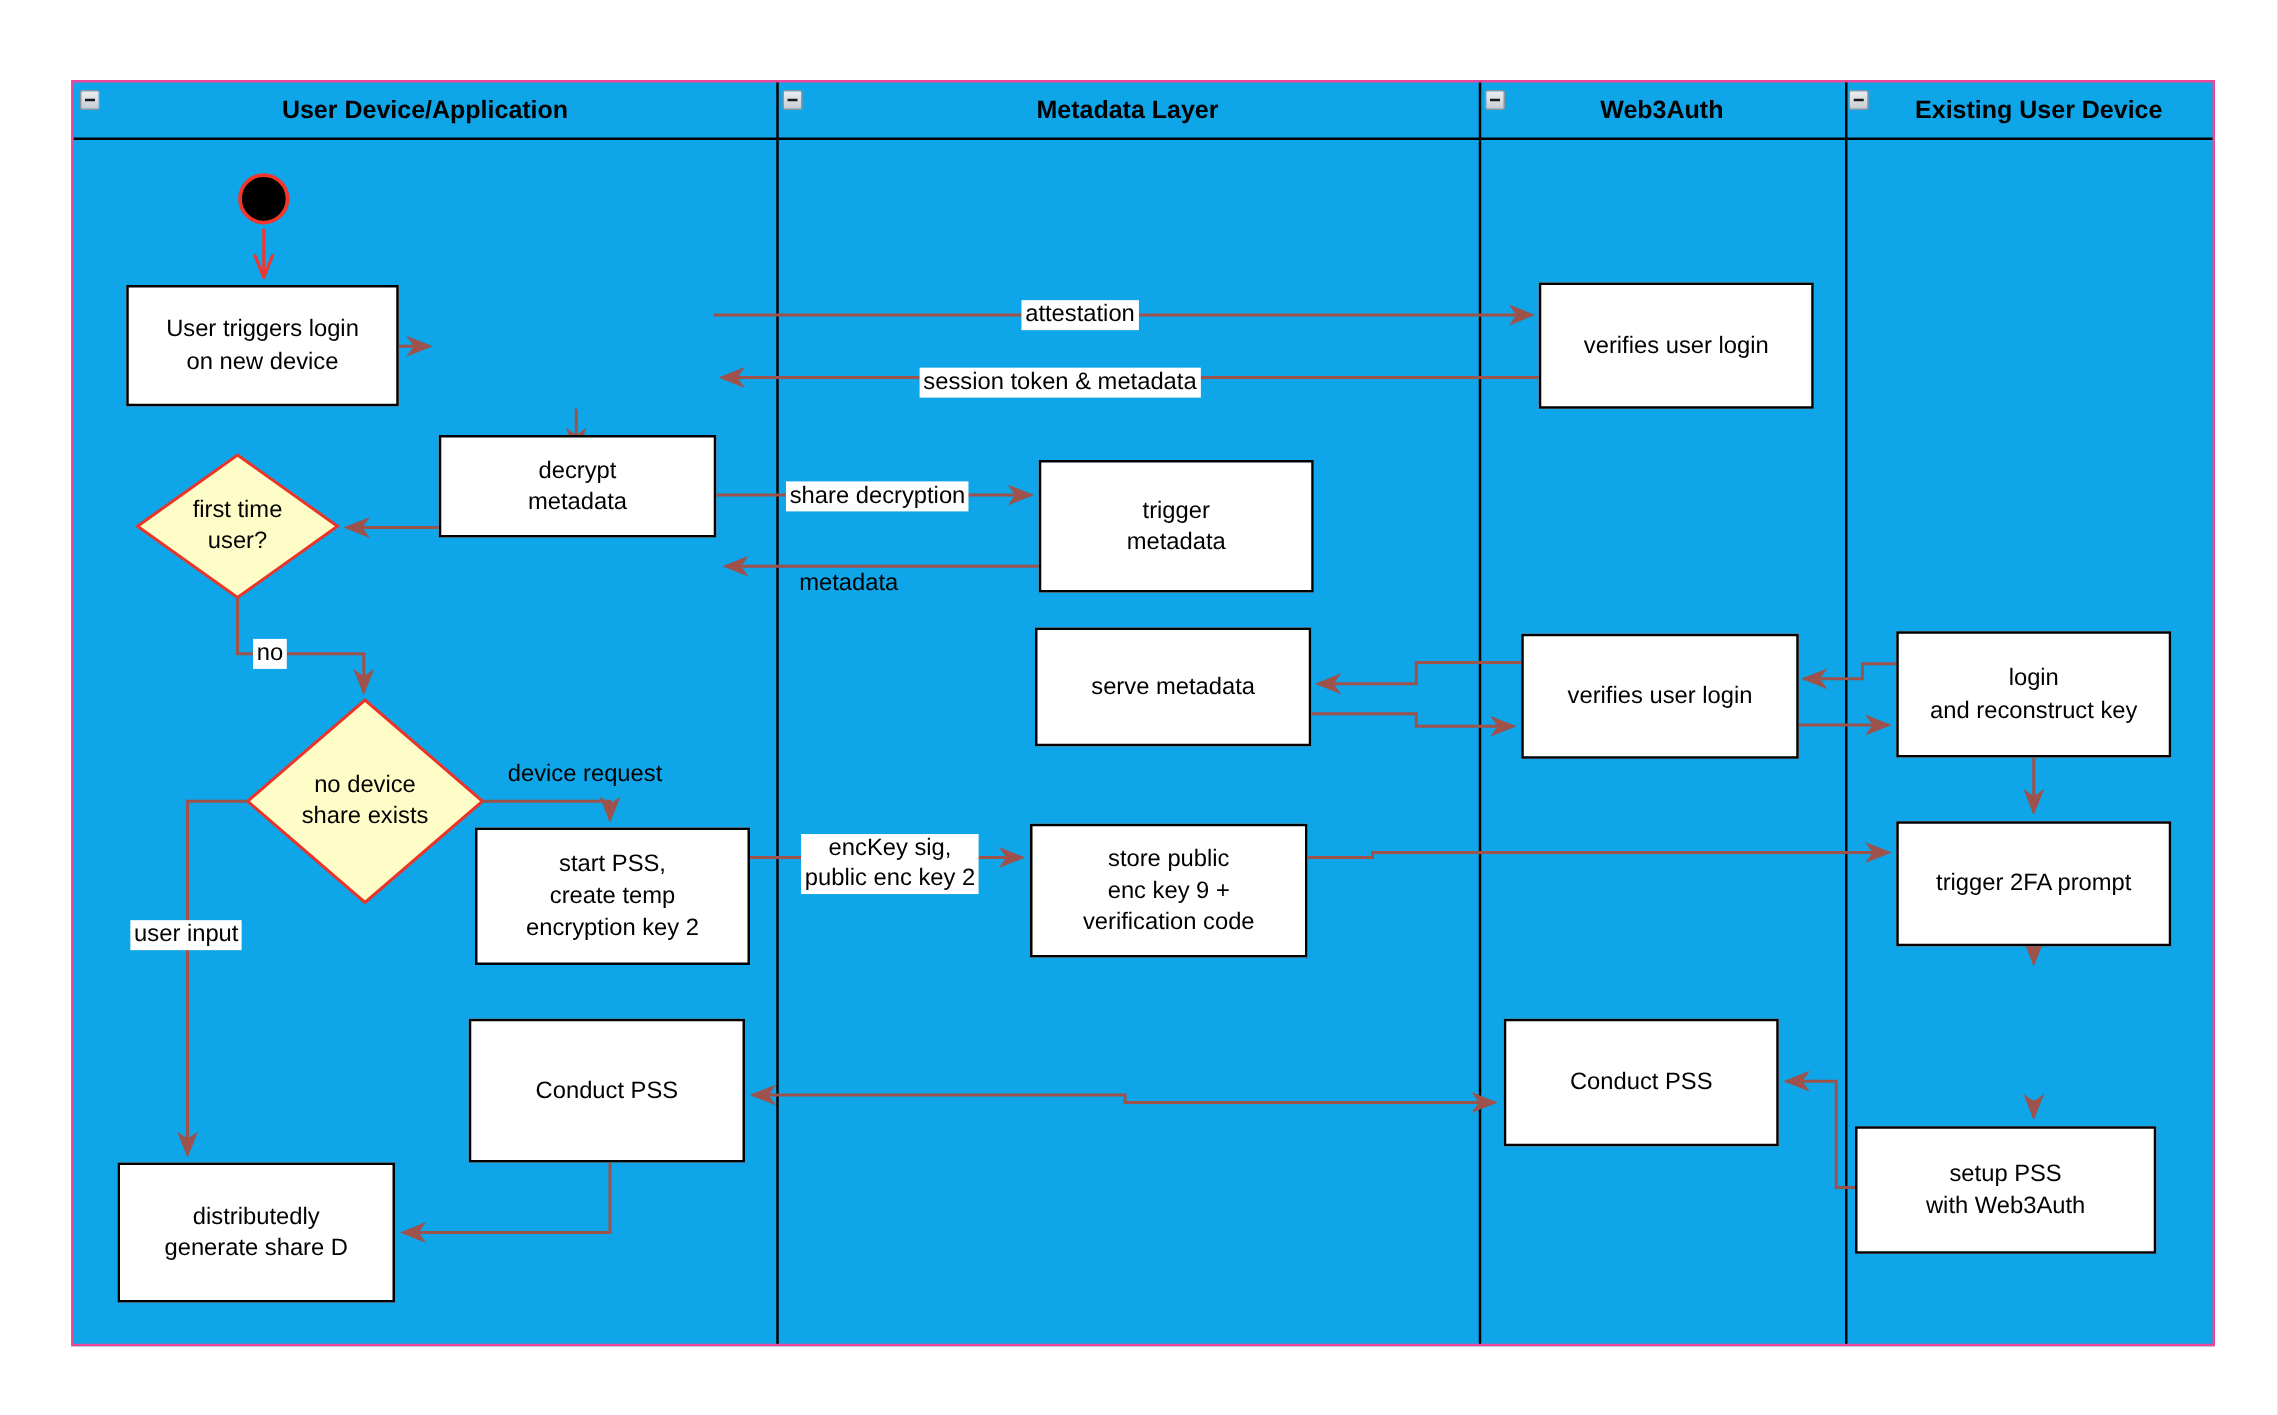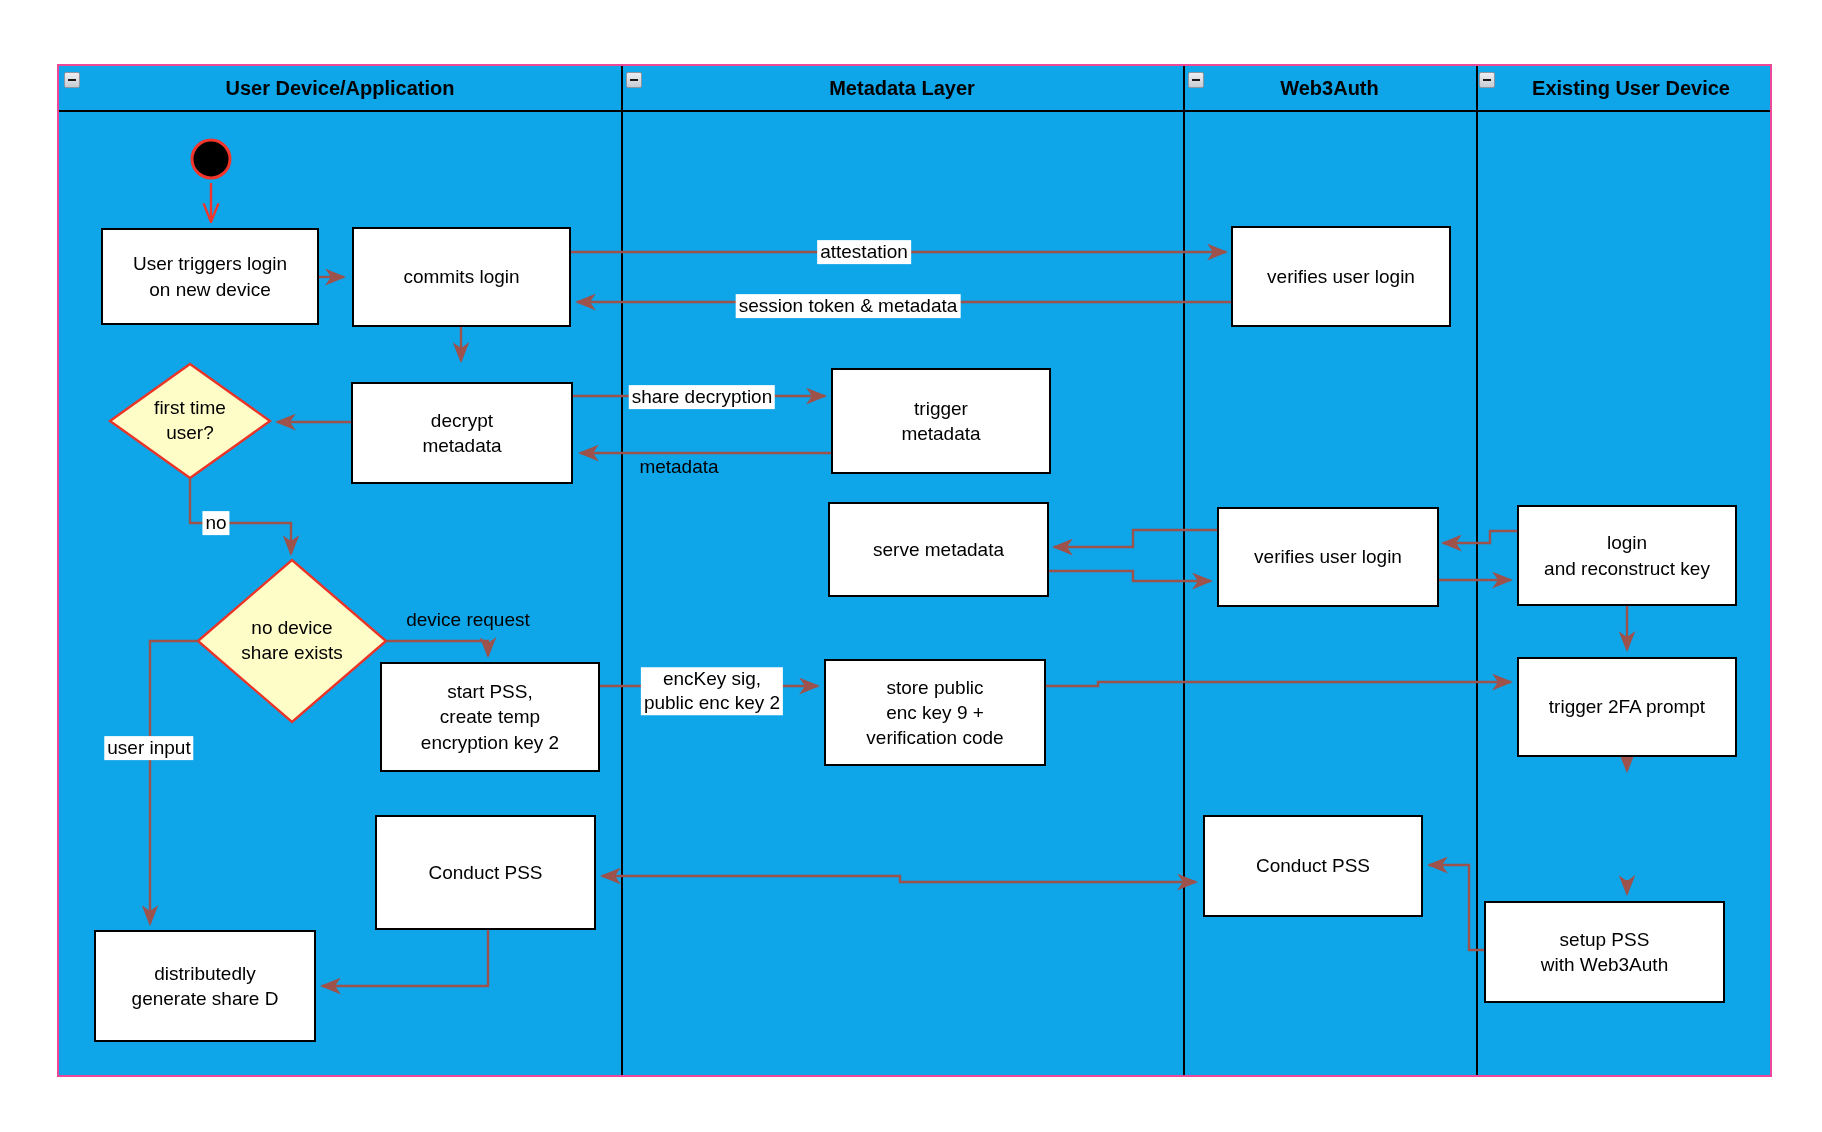--- a/index.html
+++ b/index.html
@@ -88,22 +88,21 @@
       <polyline points="1627,606 1627,650" fill="none" stroke="#9e524c" stroke-width="2.4" marker-end="url(#arr-maroon)"></polyline>
       <polyline points="1627,757 1627,771" fill="none" stroke="#9e524c" stroke-width="2.4" marker-end="url(#arr-maroon)"></polyline>
       <polyline points="1627,880 1627,894" fill="none" stroke="#9e524c" stroke-width="2.4" marker-end="url(#arr-maroon)"></polyline>
       <polyline points="602,876 900,876 900,882 1196,882" fill="none" stroke="#9e524c" stroke-width="2.4" marker-end="url(#arr-maroon)" marker-start="url(#arr-maroon)"></polyline>
       <polyline points="1429,865 1469,865 1469,950 1510,950" fill="none" stroke="#9e524c" stroke-width="2.4" marker-end="url(#arr-maroon)" marker-start="url(#arr-maroon)"></polyline>
       <polyline points="488,930 488,986 322,986" fill="none" stroke="#9e524c" stroke-width="2.4" marker-end="url(#arr-maroon)"></polyline>
     </svg>
 
   <div class="node" style="left:101px;top:228px;width:218px;height:97px">User triggers login
 on new device</div>
-  <div class="node" style="left:352px;top:227px;width:219px;height:100px">commits login</div>
-  <div class="node" style="left:351px;top:382px;width:222px;height:102px">decrypt
+  <div class="node" style="left:351px;top:348px;width:222px;height:82px">decrypt
 metadata</div>
   <div class="node" style="left:380px;top:662px;width:220px;height:110px">start PSS,
 create temp
 encryption key 2</div>
   <div class="node" style="left:375px;top:815px;width:221px;height:115px">Conduct PSS</div>
   <div class="node" style="left:94px;top:930px;width:222px;height:112px">distributedly
 generate share D</div>
 
   <div class="node" style="left:831px;top:368px;width:220px;height:106px">trigger
 metadata</div>

